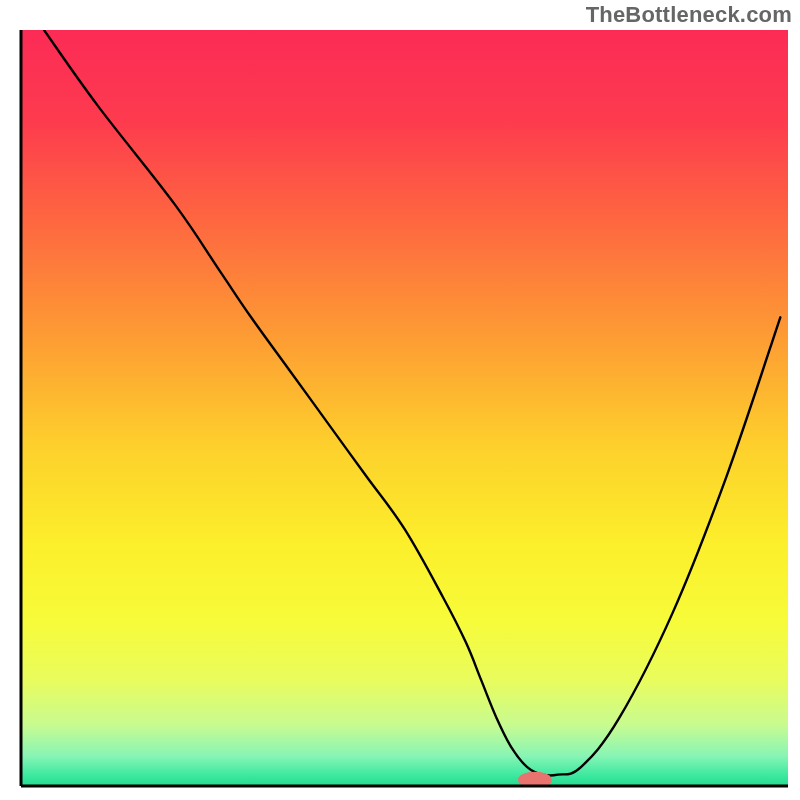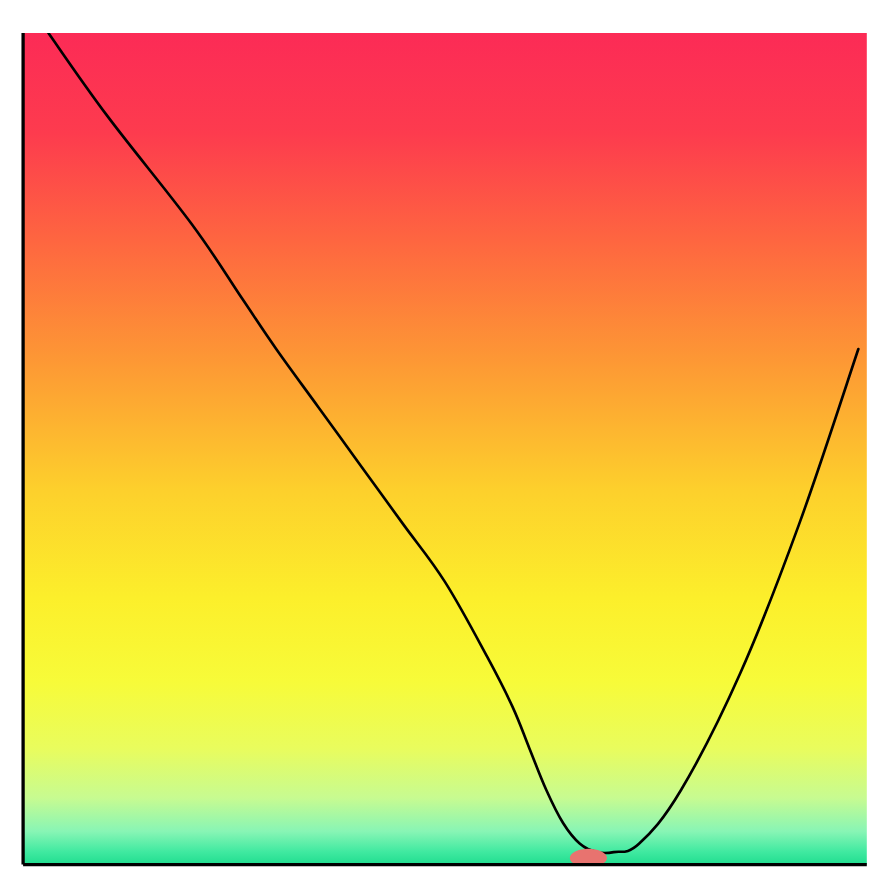--- a/index.html
+++ b/index.html
@@ -32,20 +32,21 @@
     left: 0;
     top: 0;
     width: 800px;
     height: 800px;
   }
 </style>
 </head>
 <body>
 <div class="wrap">
 
+<div class="watermark">TheBottleneck.com</div>
 
 <svg class="chart" viewBox="0 0 800 800">
   <defs>
     <linearGradient id="bg-grad" x1="0" y1="0" x2="0" y2="1">
           <stop offset="0%" stop-color="#fc2b56"></stop>
           <stop offset="12%" stop-color="#fd3b4e"></stop>
           <stop offset="25%" stop-color="#fe6640"></stop>
           <stop offset="40%" stop-color="#fd9a34"></stop>
           <stop offset="55.00000000000001%" stop-color="#fdd02c"></stop>
           <stop offset="68%" stop-color="#fcef2b"></stop>

